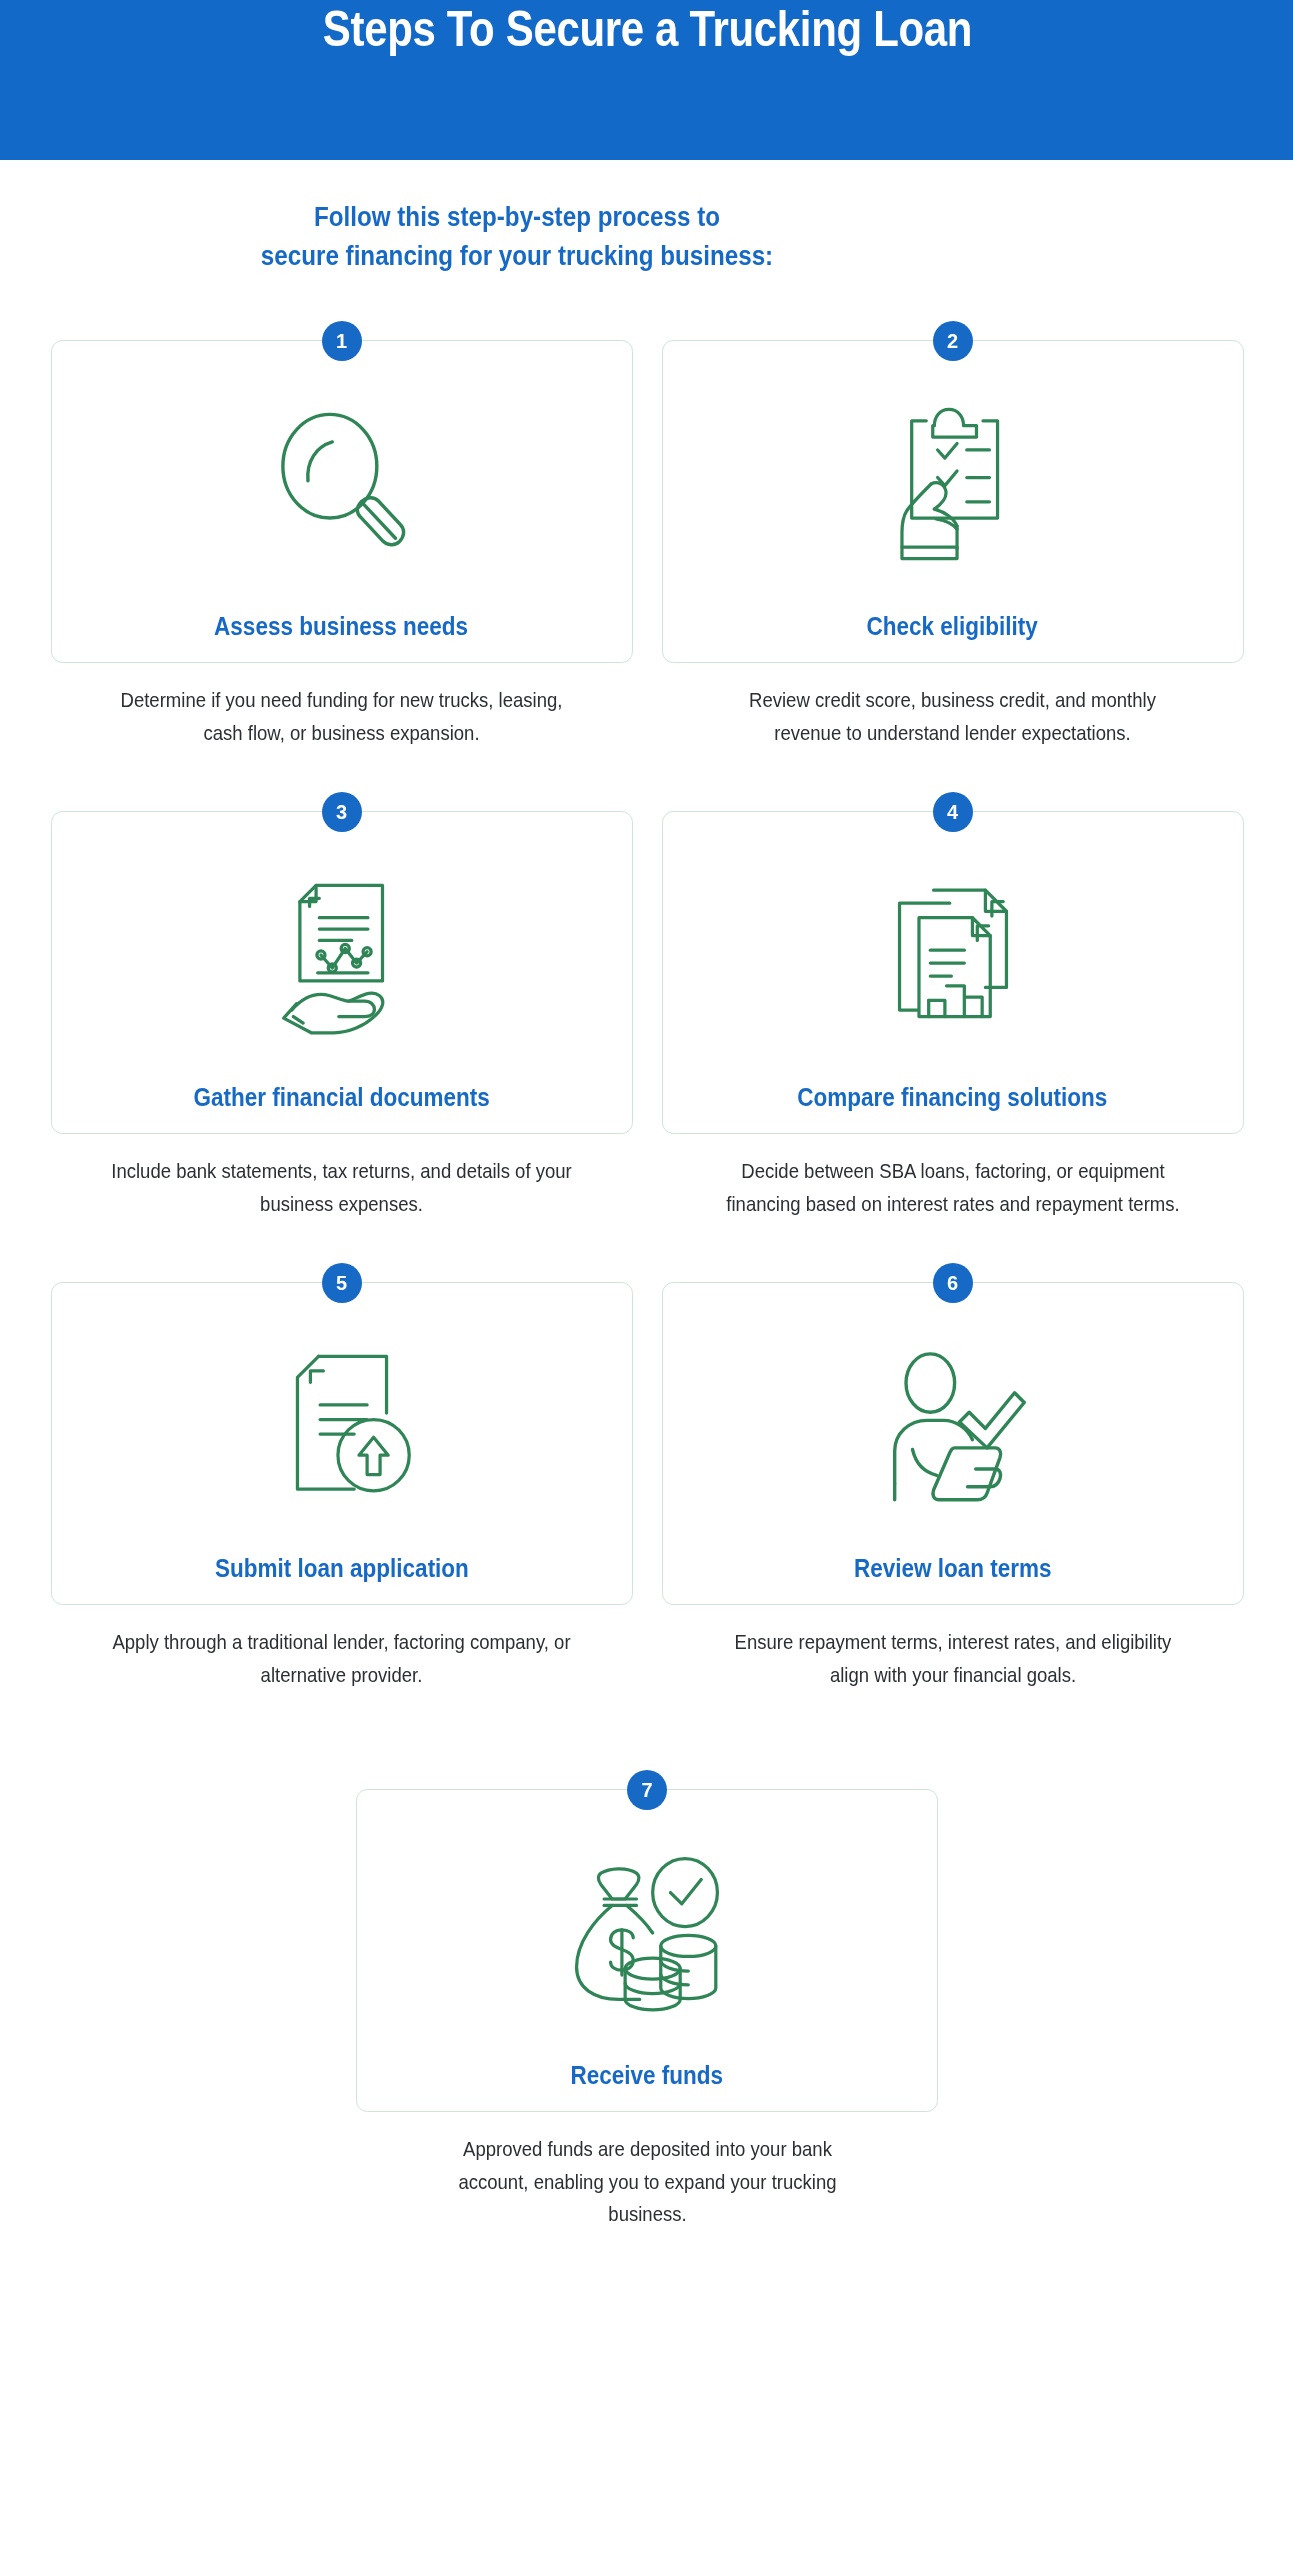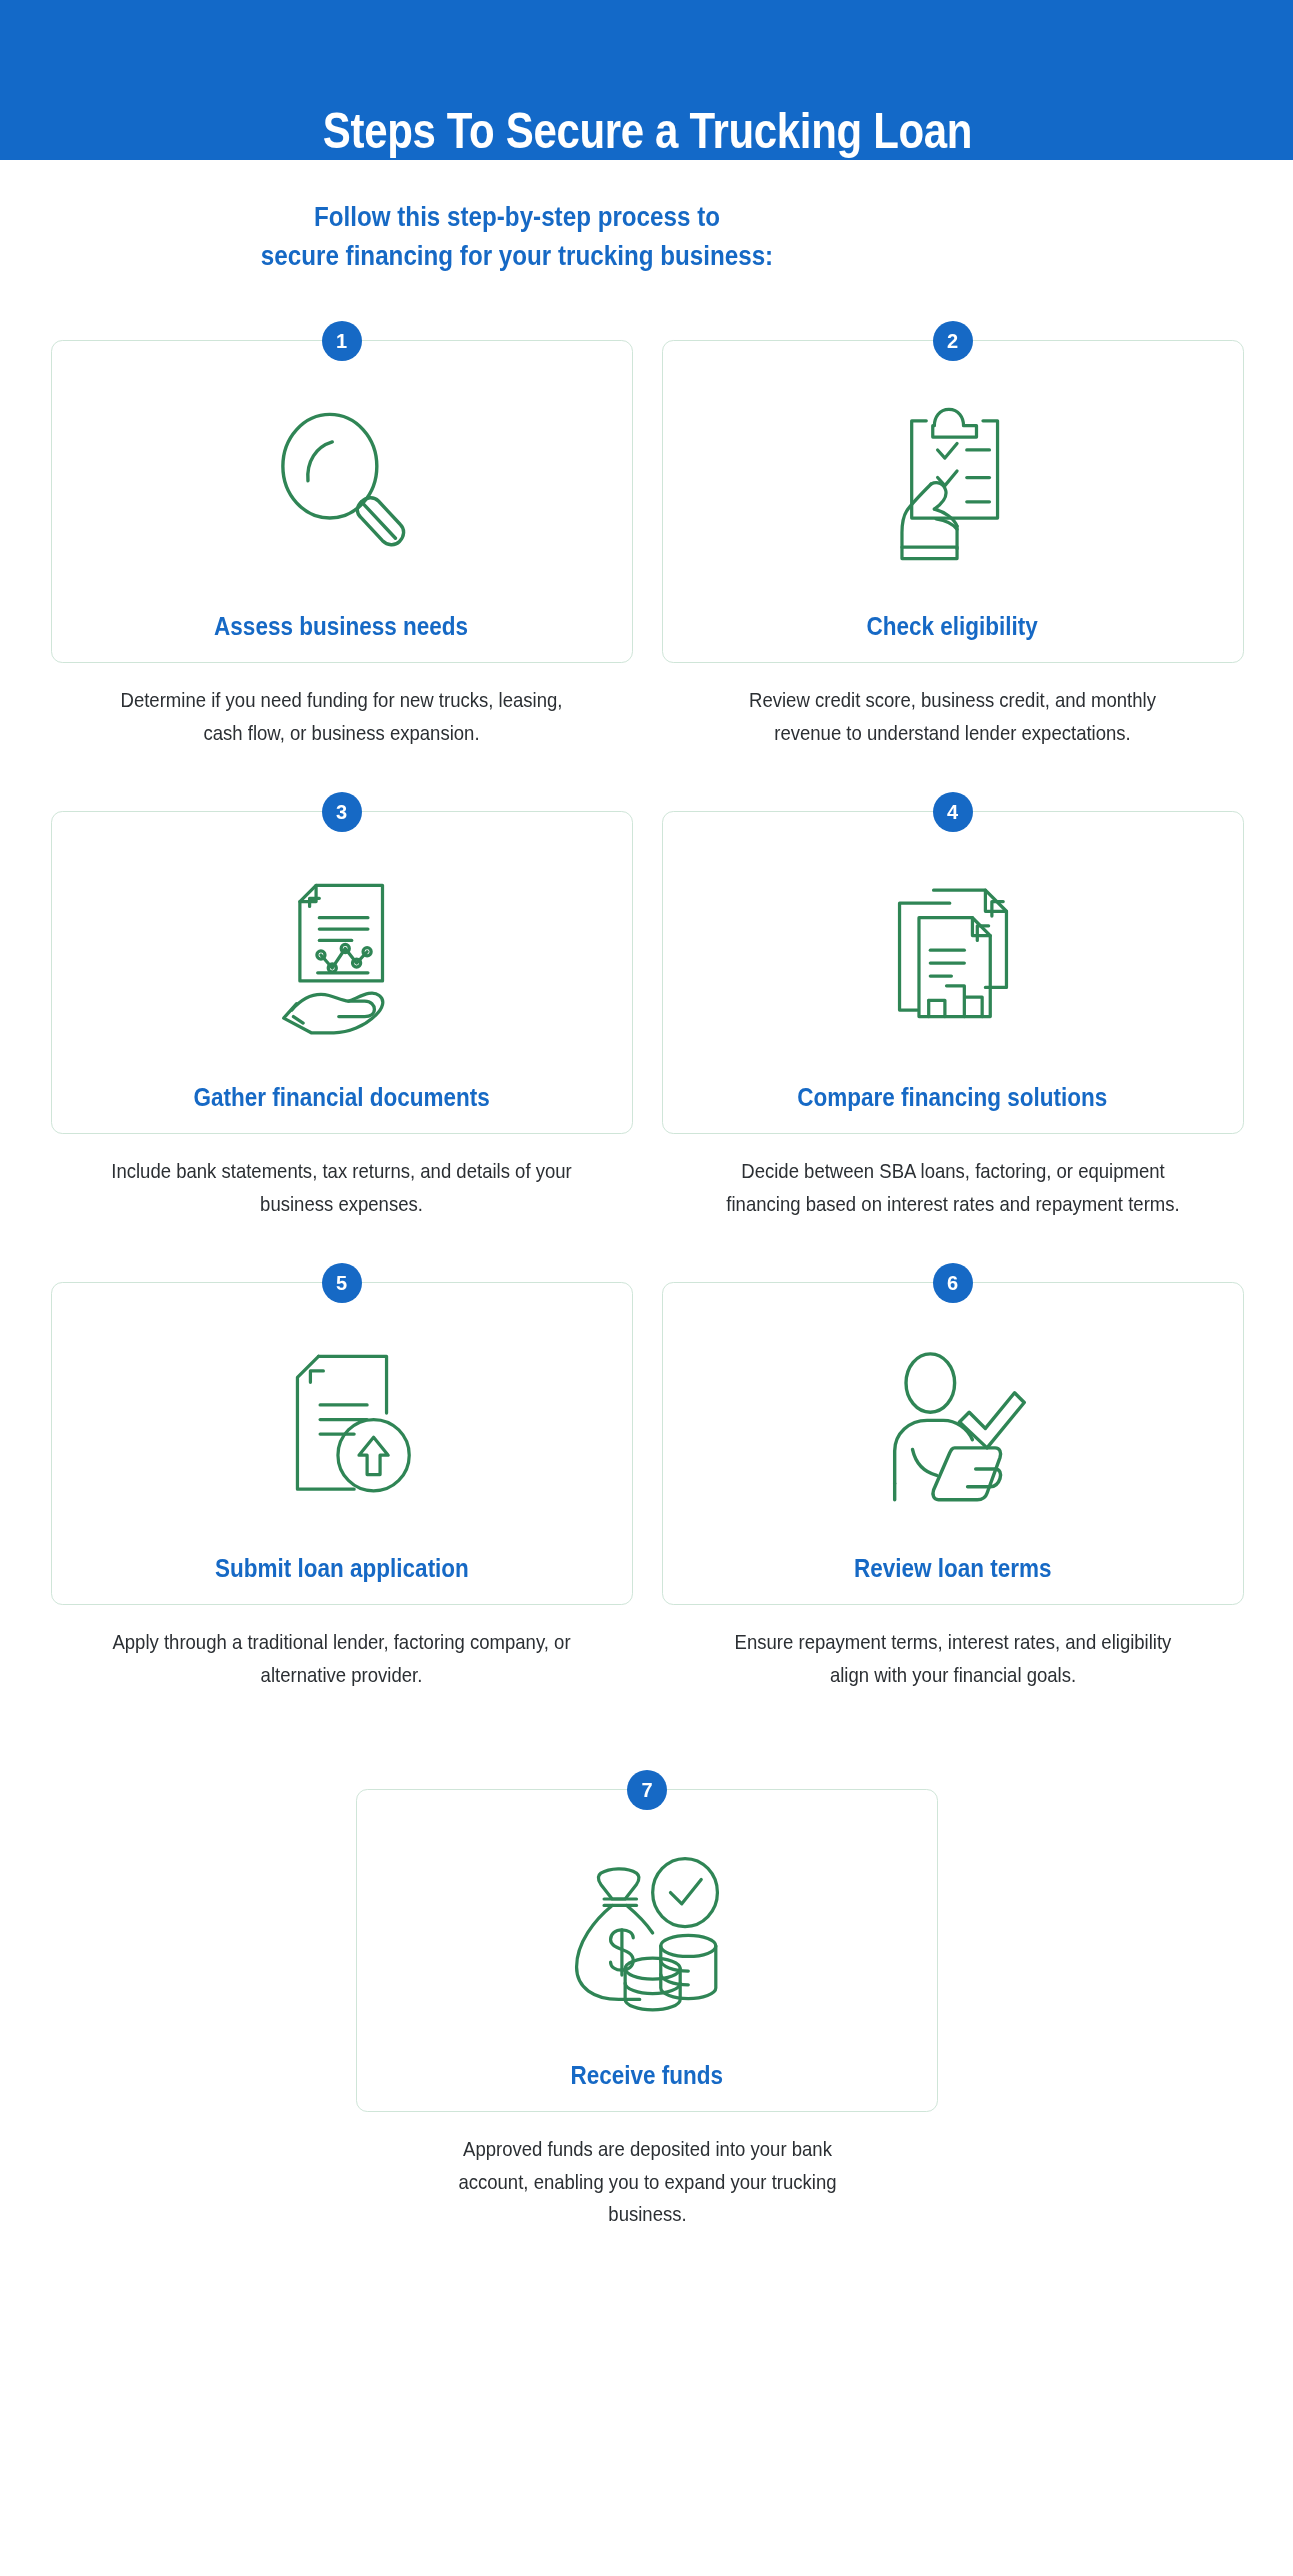--- a/index.html
+++ b/index.html
@@ -16,21 +16,21 @@
     position: relative;
     overflow-x: hidden;
   }
 
   
   .header-band {
     width: 1294px;
     height: 160px;
     background: #1369c8;
     display: flex;
-    align-items: flex-end;
+    align-items: flex-start;
     justify-content: center;
   }
 
   .header-title {
     color: #ffffff;
     font-size: 50px;
     font-weight: bold;
     letter-spacing: -0.4px;
     text-align: center;
     transform: scaleX(0.84);

